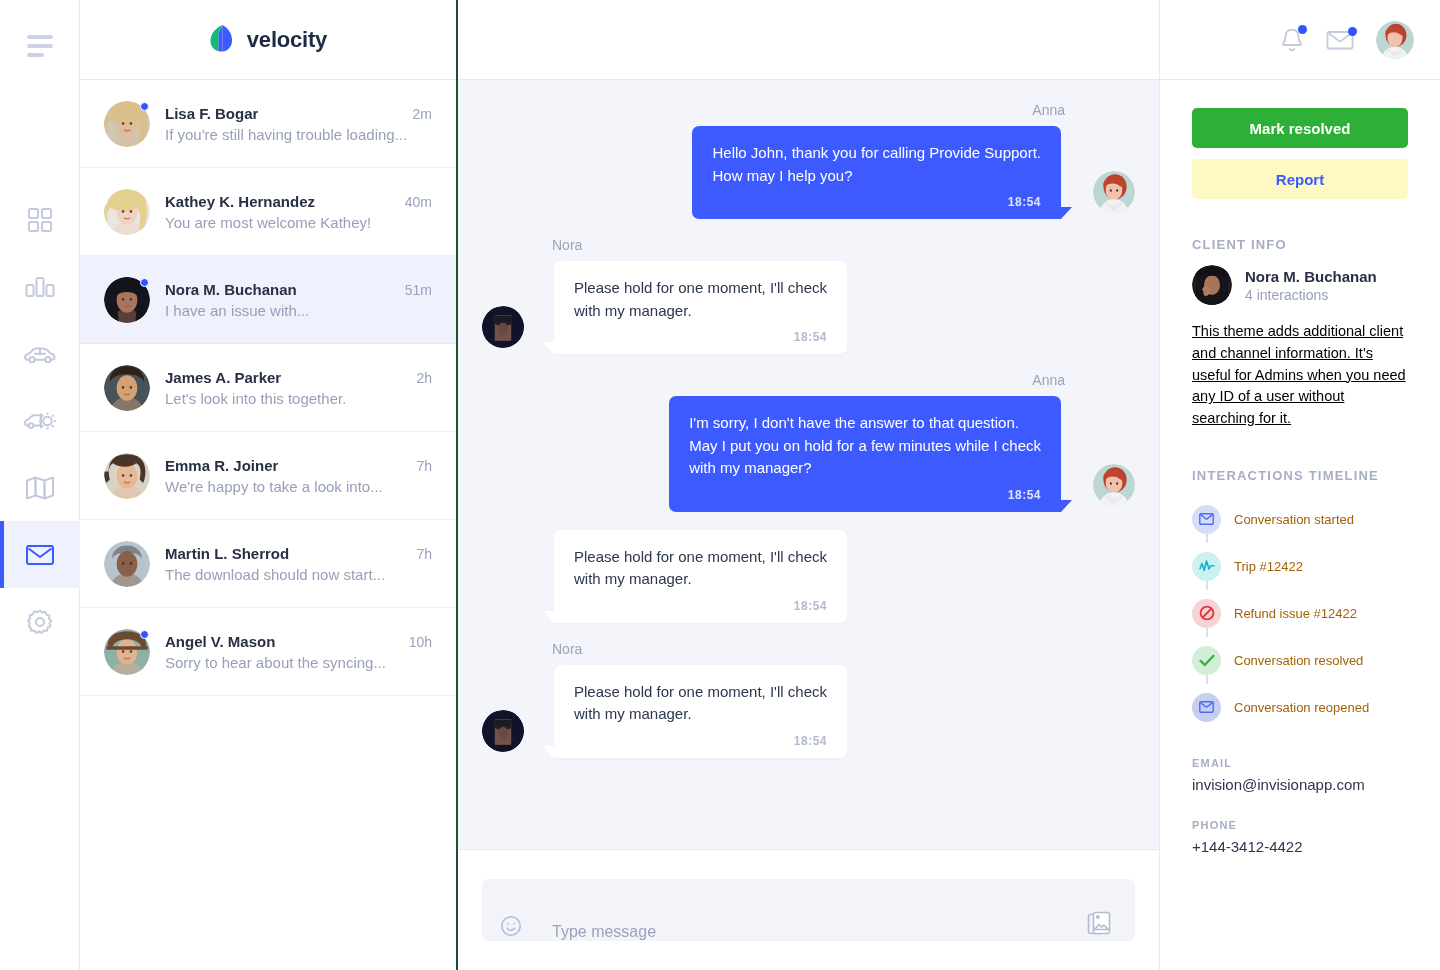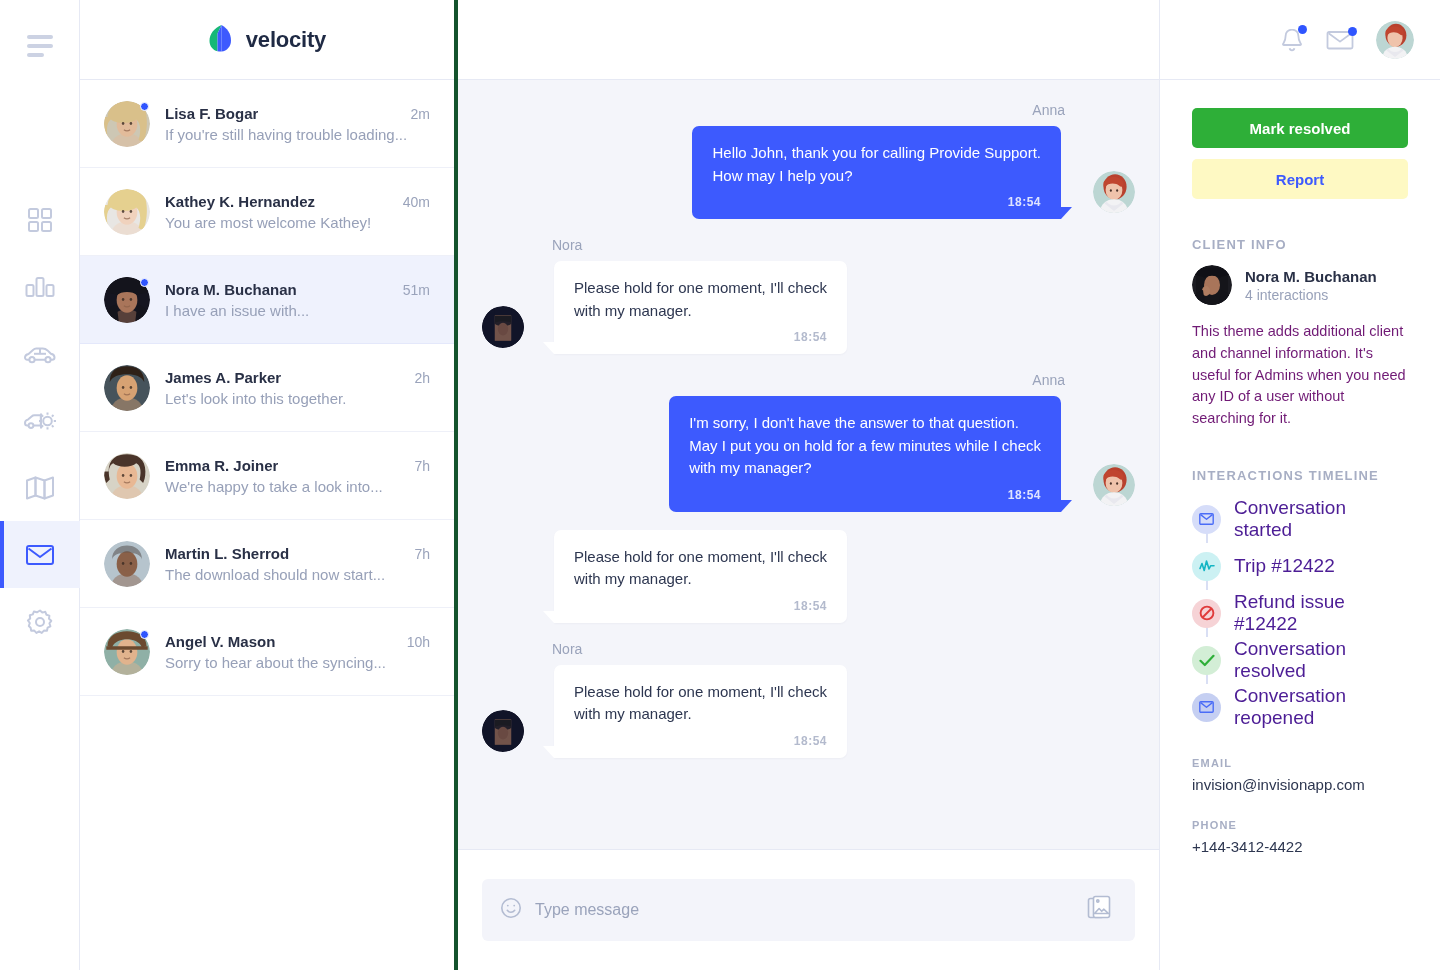--- a/index.html
+++ b/index.html
@@ -46,21 +46,21 @@
   .rail-item.active { background: #eff2fd; }
   .rail-item.active::before {
     content: ""; position: absolute; left: 0; top: 0; bottom: 0;
     width: 4px; background: #3d5afe;
   }
 
   
   .convcol {
     width: 378px; flex: 0 0 378px;
     background: #fff;
-    border-right: 4px solid #14532d;
+    border-right: 2px solid #14532d;
     display: flex; flex-direction: column;
   }
   .brand {
     height: 80px; flex: 0 0 80px;
     display: flex; align-items: center; justify-content: center;
     gap: 12px;
     border-bottom: 1px solid #e6e9f4;
   }
   .brand-name {
     font-size: 22px; font-weight: bold; color: #1f2a44; letter-spacing: -0.2px;
@@ -162,21 +162,21 @@
   .row.right .msg-av { margin-left: 22px; margin-bottom: 6px; }
   .row.left .msg-av { margin-right: 20px; margin-bottom: 6px; }
   .spacer-av { width: 42px; flex: 0 0 42px; }
   .row.left .spacer-av { margin-right: 20px; }
 
   
   .composer-wrap { flex: 0 0 120px; background: #fff; display: flex; align-items: center;
                    padding: 0 24px; }
   .composer {
     width: 100%; height: 62px; background: #f3f4fa; border-radius: 6px;
-    display: flex; align-items: center; padding: 0 22px 0 18px; gap: 13px;
+    display: flex; align-items: flex-end; padding: 0 22px 0 18px; gap: 30px;
   }
   .composer-input {
     flex: 1 1 auto; border: 0; background: transparent; outline: none;
     font-size: 16px; color: #3b4461;
     font-family: "Liberation Sans", sans-serif;
   }
   .composer-input::placeholder { color: #9aa3bb; }
 
   
   .rightcol { width: 280px; flex: 0 0 280px; background: #fff; display: flex; flex-direction: column; }
@@ -204,33 +204,33 @@
 
   .sect-label {
     font-size: 13px; font-weight: bold; letter-spacing: 1.2px;
     color: #a7aec4; margin-top: 38px; margin-bottom: 13px;
   }
   .client-row { display: flex; align-items: center; gap: 13px; }
   .client-av { width: 40px; height: 40px; border-radius: 50%; overflow: hidden; flex:0 0 40px; }
   .client-av svg { display:block; width:40px; height:40px; }
   .client-name { font-size: 15px; font-weight: bold; color: #293046; }
   .client-sub { font-size: 14px; color: #98a1b9; margin-top: 2px; }
-  .client-desc { margin-top: 16px; font-size: 14.5px; line-height: 1.5; color: #701a75; }
+  .client-desc { margin-top: 16px; font-size: 14.5px; line-height: 1.5; color: #000000; text-decoration: underline; }
 
   .tl { position: relative; margin-top: 2px; }
   .tl-item { display: flex; align-items: center; gap: 13px; position: relative; height: 47px; }
   .tl-item:not(:last-child)::before {
     content: ""; position: absolute; left: 14px; top: 33px; width: 2px; height: 14px;
     background: #d9dff4;
   }
   .tl-bullet {
     width: 29px; height: 29px; border-radius: 50%; flex: 0 0 29px;
     display: flex; align-items: center; justify-content: center; position: relative; z-index:1;
   }
-  .tl-text { font-size: 19px; color: #4c1d95; }
+  .tl-text { font-size: 13px; color: #a16207; }
 
   .kv-label {
     font-size: 11px; font-weight: bold; letter-spacing: 1.2px; color: #a7aec4;
     margin-top: 26px; margin-bottom: 7px;
   }
   .kv-value { font-size: 15px; color: #2d3650; }
 </style>
 </head>
 <body>
 

